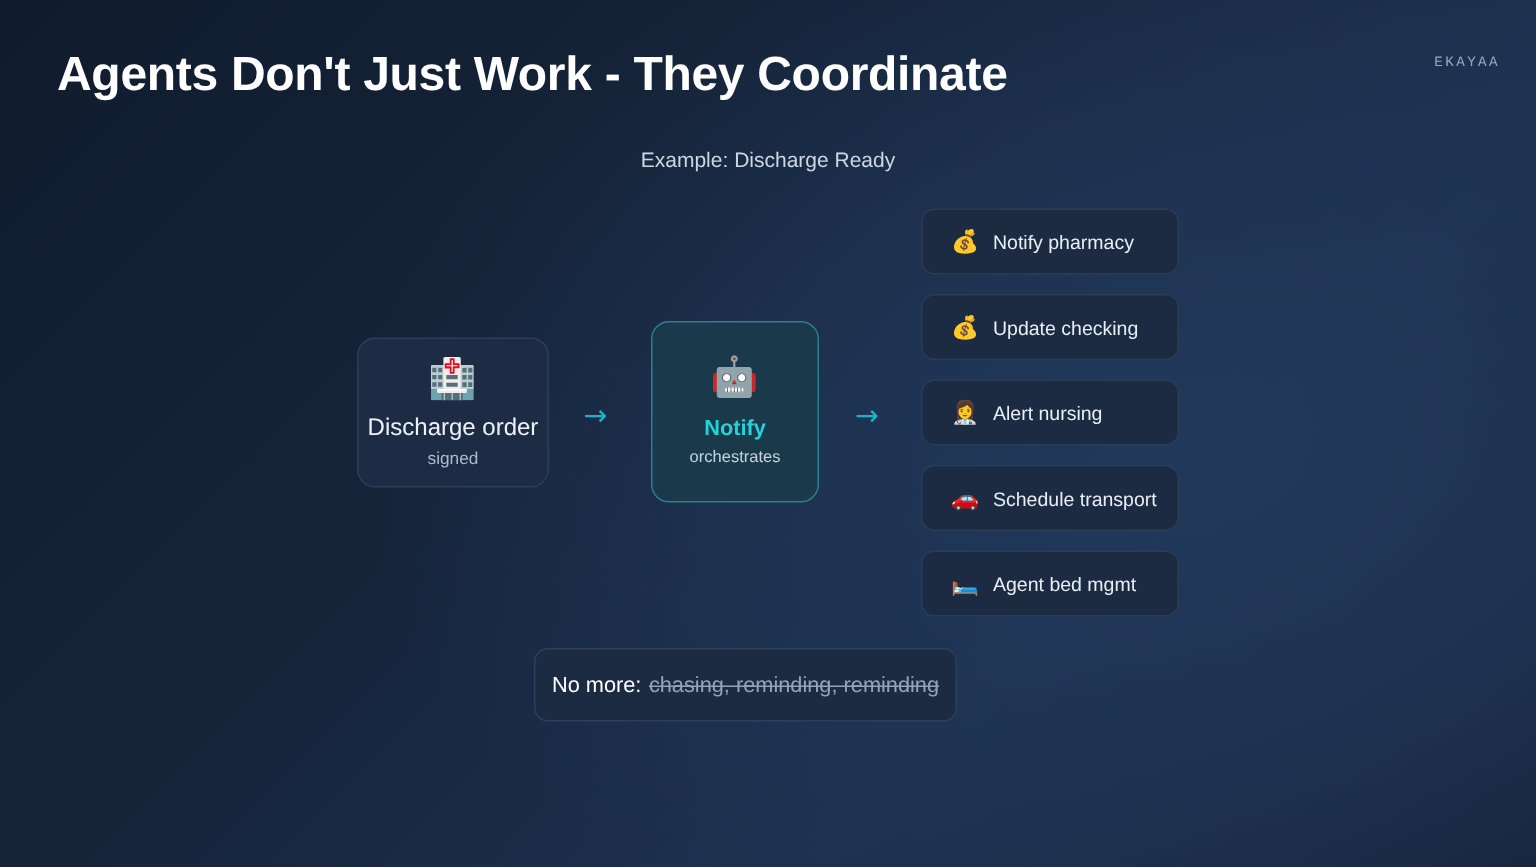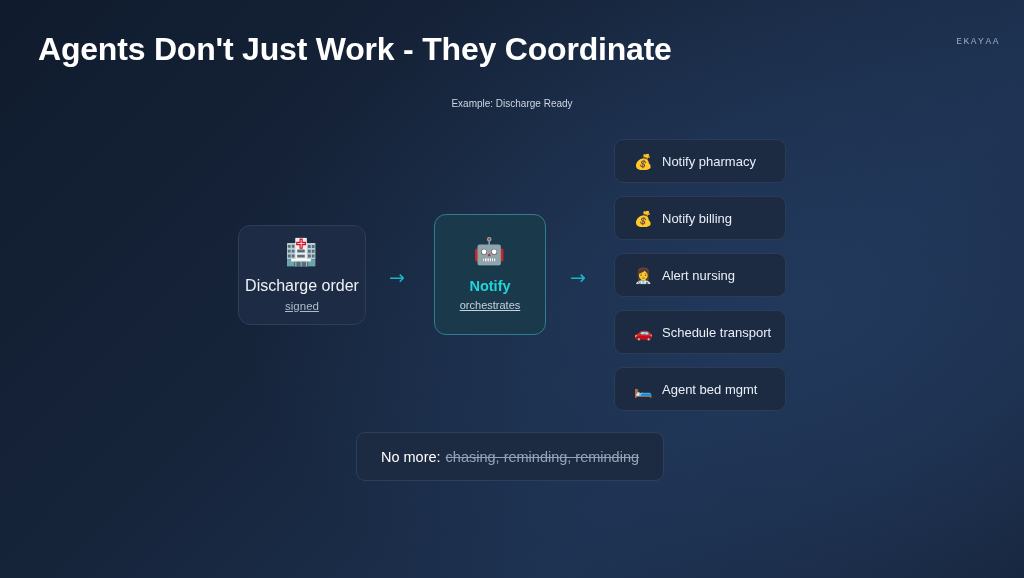--- a/index.html
+++ b/index.html
@@ -35,40 +35,40 @@
     right:24px; top:36px;
     font-size:9.5px;
     letter-spacing:1.6px;
     color:#9aa8bd;
     font-family:Liberation Mono, monospace;
   }
   .subtitle {
     position:absolute;
     left:0; right:0; top:98px;
     text-align:center;
-    font-size:10px;
+    font-size:14px;
     color:#cdd6e3;
   }
 
   
   .node {
     position:absolute;
     border-radius:12px;
     display:flex;
     flex-direction:column;
     align-items:center;
     justify-content:center;
   }
   .node .emoji {
     font-size:26px;
     line-height:1;
     margin-bottom:12px;
   }
   .node .ttl { font-size:16px; color:#eef2f8; }
-  .node .sub { font-size:11.5px; color:#aebacb; margin-top:5px;text-decoration:underline; }
+  .node .sub { font-size:11.5px; color:#aebacb; margin-top:5px; }
 
   #trigger-node {
     left:238px; top:225px;
     width:128px; height:100px;
     background:#1d2c44;
     border:1px solid #2d3e59;
   }
 
   #agent-node {
     left:434px; top:214px;
@@ -120,21 +120,21 @@
   .action .lbl {
     font-size:13px;
     color:#e9eff6;
     white-space:nowrap;
   }
 
   
   #no-more-banner {
     position:absolute;
     left:356px; top:432px;
-    width:308px; height:49px;
+    width:282px; height:49px;
     background:#1c2a42;
     border:1px solid #2e3f5b;
     border-radius:9px;
     display:flex;
     align-items:center;
     justify-content:center;
   }
   #no-more-banner .lead {
     font-size:14.5px;
     color:#ffffff;
@@ -172,21 +172,21 @@
 
   <div class="arrow" id="arrow-2">→</div>
 
   <div id="actions">
     <div class="action">
       <span class="emoji">💰</span>
       <span class="lbl">Notify pharmacy</span>
     </div>
     <div class="action">
       <span class="emoji">💰</span>
-      <span class="lbl">Notify billing</span>
+      <span class="lbl">Update checking</span>
     </div>
     <div class="action">
       <span class="emoji">👩‍⚕️</span>
       <span class="lbl">Alert nursing</span>
     </div>
     <div class="action">
       <span class="emoji">🚗</span>
       <span class="lbl">Schedule transport</span>
     </div>
     <div class="action">

